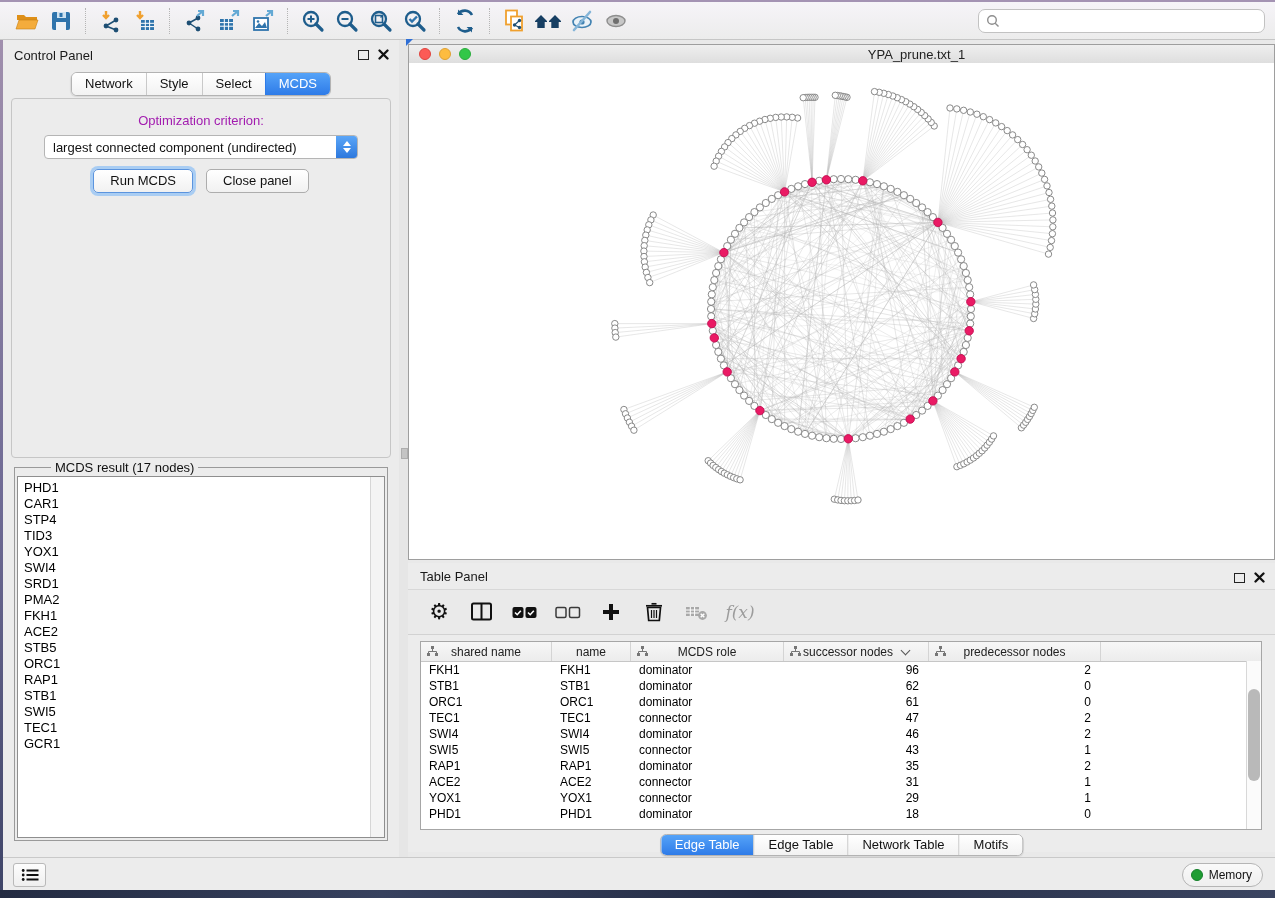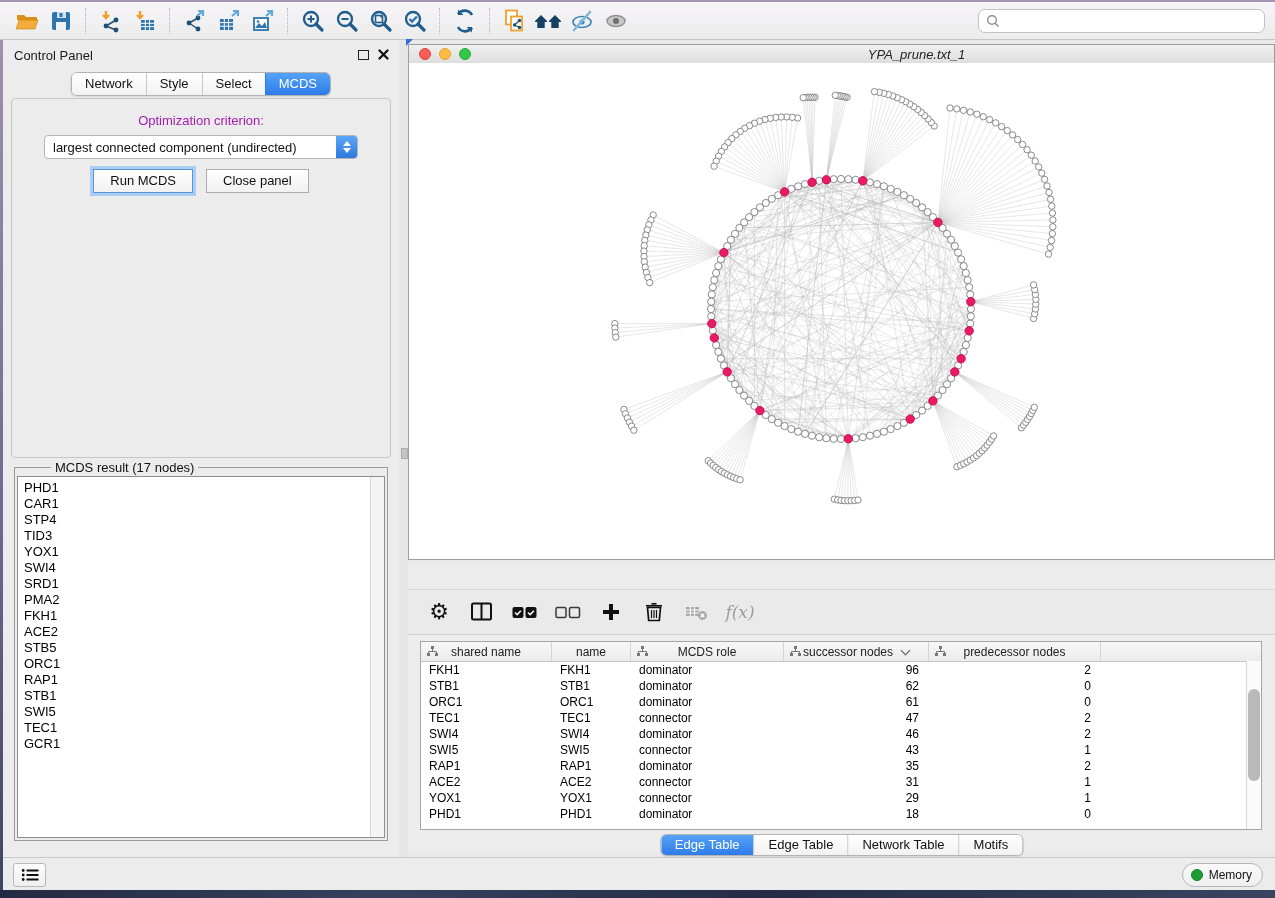--- a/index.html
+++ b/index.html
@@ -45,38 +45,38 @@
   .dropdown{position:absolute;left:50%;top:36px;transform:translateX(-50%);width:314px;height:24px;
             background:#fff;border:1px solid #B5B5B5;border-radius:4px;box-sizing:border-box;
             display:flex;align-items:center;}
   .dropdown .val{flex:1;font-size:13px;color:#111;padding-left:8px;white-space:nowrap;overflow:hidden;}
   .stepper{width:21px;height:22px;border-radius:0 3px 3px 0;background:linear-gradient(#5BA6F8,#2D78DD);
            display:flex;flex-direction:column;align-items:center;justify-content:center;gap:2px;}
   .tri-up{width:0;height:0;border-left:4px solid transparent;border-right:4px solid transparent;border-bottom:5px solid #fff;}
   .tri-dn{width:0;height:0;border-left:4px solid transparent;border-right:4px solid transparent;border-top:5px solid #fff;}
   .btn-row{position:absolute;left:0;top:70px;width:100%;display:flex;justify-content:center;gap:13px;}
   .pbtn{height:24px;padding:0 16px;font-size:13px;color:#111;background:linear-gradient(#FFFFFF,#F1F1F1);
-        border:1px solid #ADADAD;border-radius:0;line-height:22px;}
+        border:1px solid #ADADAD;border-radius:5px;line-height:22px;}
   .pbtn.focus{border-color:#5B94DE;box-shadow:0 0 0 3px #A9CDF3;}
   .groupbox{left:11px;top:427px;width:372px;height:372px;border:1px solid #9A9A9A;background:#ECECEC;}
   .group-legend{position:absolute;left:8px;top:-8px;background:#ECECEC;padding:0 4px;font-size:13px;color:#111;margin-left:28px;}
   .mcds-list{position:absolute;left:2px;right:2px;top:8px;bottom:2px;background:#fff;border:1px solid #8E8E8E;overflow:hidden;}
   .mcds-scroll{position:absolute;right:0;top:0;bottom:0;width:13px;background:#F4F4F4;border-left:1px solid #D6D6D6;}
   .list-item{font-size:13px;color:#000;line-height:16px;padding-left:6px;}
   .mcds-items{position:absolute;left:0;top:3px;right:14px;}
 
   
   .divider-v{left:399px;top:40px;width:9px;height:817px;background:#E6E6E6;}
   .divider-handle{left:401px;top:448px;width:5px;height:9px;background:#C4C4C4;border:1px solid #ADADAD;}
 
   
   .net-window{left:408px;top:44px;width:867px;height:516px;background:#fff;border:1px solid #9E9E9E;box-sizing:border-box;}
   .net-titlebar{position:absolute;left:0;top:0;width:100%;height:18px;
                 background:linear-gradient(#EFEFEF,#DEDEDE);border-bottom:1px solid #BDBDBD;
-                display:flex;align-items:center;font-style:italic;}
+                display:flex;align-items:center;}
   .lights{display:flex;gap:8px;margin-left:10px;}
   .light{width:12px;height:12px;border-radius:50%;}
   .light.red{background:#FC5B56;border:1px solid #E0443E;box-sizing:border-box;}
   .light.yellow{background:#FDBC40;border:1px solid #DFA133;box-sizing:border-box;}
   .light.green{background:#33C748;border:1px solid #2AAD3C;box-sizing:border-box;}
   .net-title{position:absolute;left:150px;right:0;text-align:center;font-size:13px;color:#222;}
   .net-canvas{position:absolute;left:0;top:18px;width:865px;height:496px;background:#fff;}
   .corner-tri{left:406px;top:39px;width:0;height:0;border-top:7px solid #2F6FD6;border-right:7px solid transparent;}
 
   
@@ -1078,20 +1078,29 @@
             <circle cx="350.9" cy="347.6" r="4.2" fill="#EA1A64" stroke="#C30A50" stroke-width="0.9"></circle>
             <circle cx="318.2" cy="308.9" r="4.2" fill="#EA1A64" stroke="#C30A50" stroke-width="0.9"></circle>
             <circle cx="305.3" cy="274.9" r="4.2" fill="#EA1A64" stroke="#C30A50" stroke-width="0.9"></circle>
             <circle cx="302.8" cy="260.6" r="4.2" fill="#EA1A64" stroke="#C30A50" stroke-width="0.9"></circle>
           </g>
         </svg>
     </div>
   </div>
 
   <div class="abs table-panel">
+    <div class="tp-head">
+      <span class="panel-title">Table Panel</span>
+      <span class="panel-btns">
+        <span class="float-ico"></span>
+        <svg width="11" height="11">
+            <path d="M1.5 1.5l8 8M9.5 1.5l-8 8" stroke="#111" stroke-width="2.3" stroke-linecap="round"></path>
+          </svg>
+      </span>
+    </div>
     <div class="tp-toolbar">
       <span class="ticon">
           <span class="gear-glyph">⚙</span>
         </span>
       <span class="ticon">
         <svg width="24" height="22">
             <rect x="2" y="2.5" width="19" height="16" rx="1.5" fill="none" stroke="#111" stroke-width="2"></rect>
             <path d="M11.5 2.5v16" stroke="#111" stroke-width="2"></path>
           </svg>
       </span>

